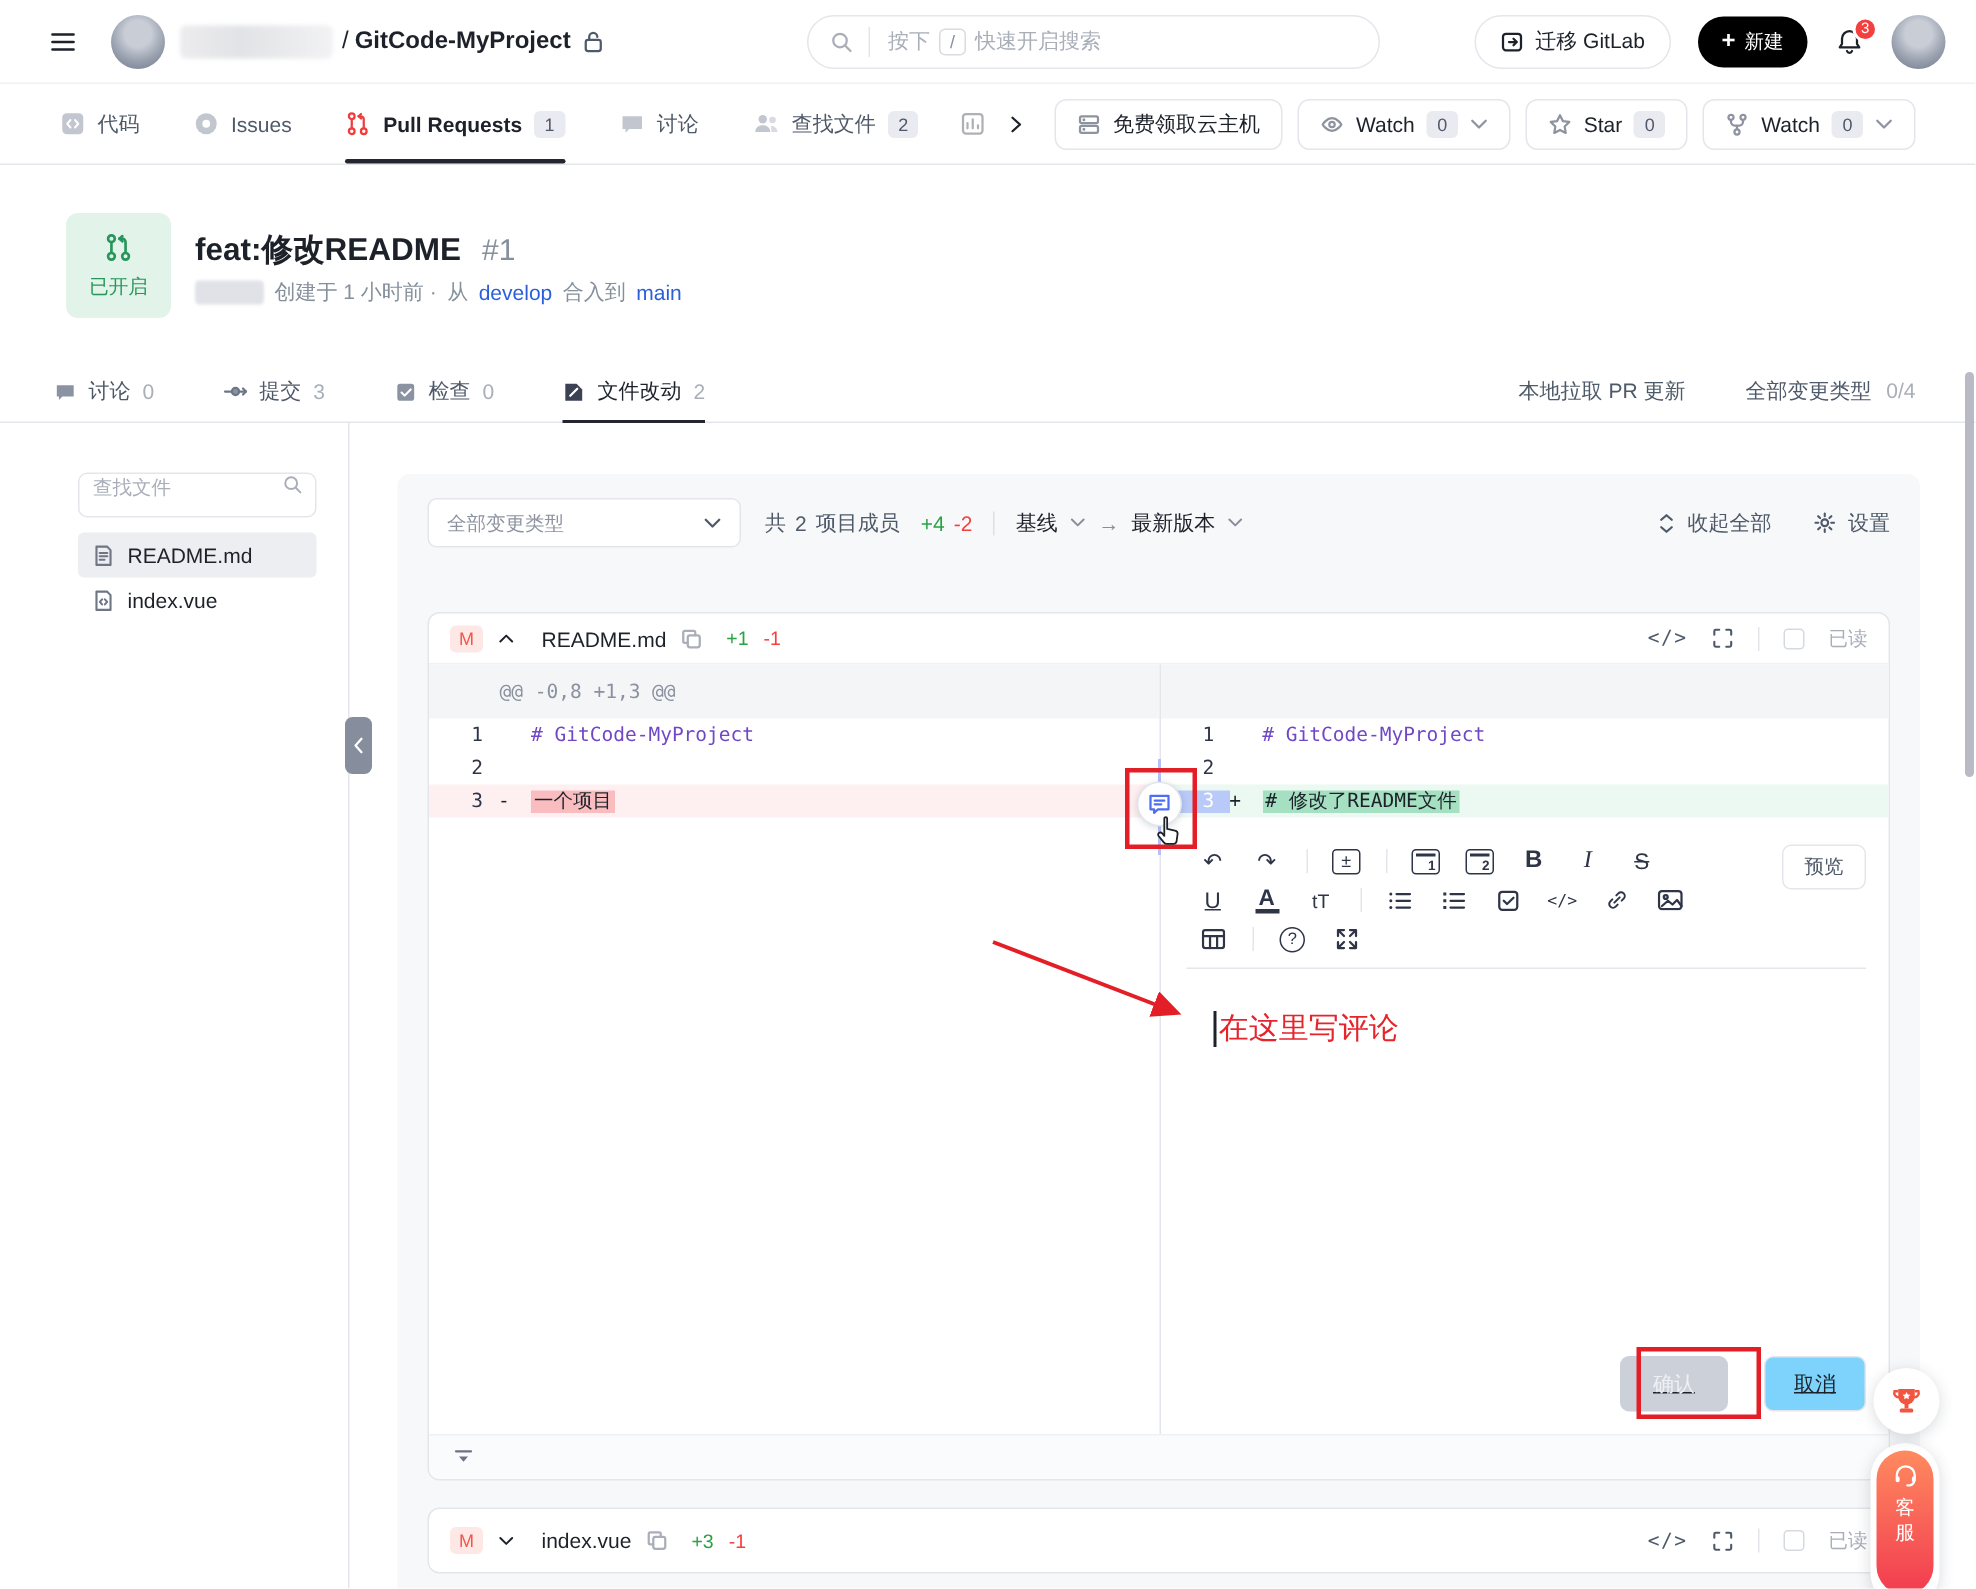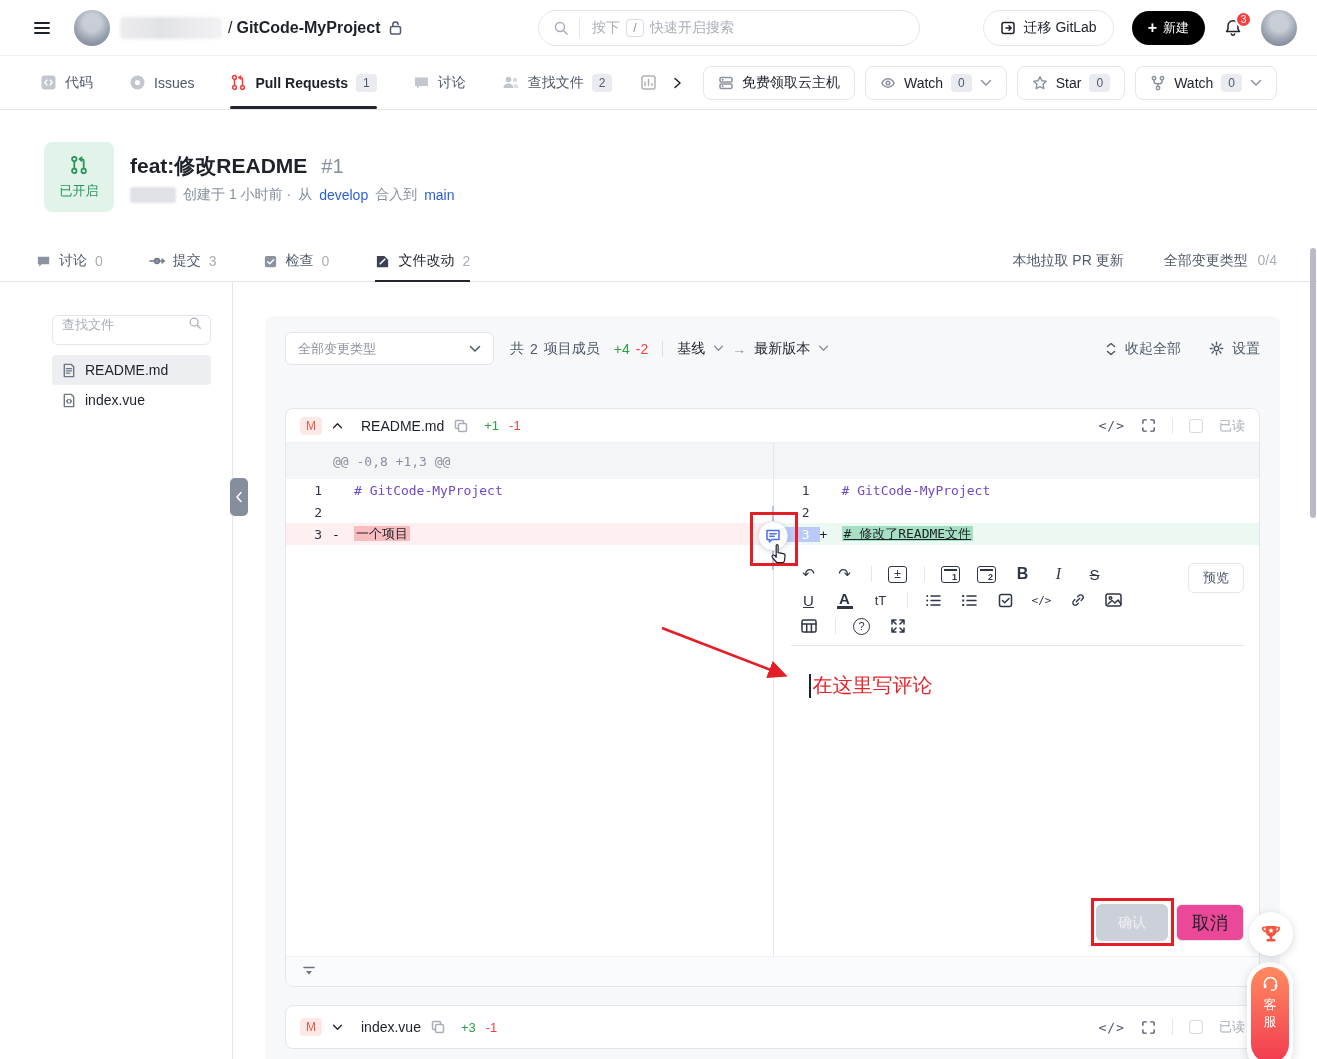--- a/index.html
+++ b/index.html
@@ -130,21 +130,21 @@
   .hunkrow { height:36px; background:#f4f5f7; display:flex; align-items:center; }
   .hunktext { font-family:"DejaVu Sans Mono", monospace; font-size:13px; color:#8a919f; padding-left:47px; }
   .drow { height:22px; display:flex; align-items:center; font-family:"DejaVu Sans Mono", monospace; font-size:13px; }
   .lnum { width:46px; text-align:right; padding-right:10px; color:#2e3547; flex:none; }
   .sign { width:16px; color:#1d2129; flex:none; }
   .dtext { white-space:pre; padding-left:6px; }
   .md-head { color:#7048c6; }
   .row-del { background:#feeff0; }
   .row-del .hl { background:#f9bdc0; padding:0 2px; color:#1d2129; }
   .row-add { background:#ecf9f2; }
-  .row-add .hl { background:#a5e0c2; padding:0 2px; color:#1d2129;text-decoration:underline; }
+  .row-add .hl { background:#a5e0c2; padding:0 2px; color:#1d2129; }
   .row-add .lnum { background:#b9c9f8; color:#fff; }
   .dbody { display:flex; height:411px; }
   .dbody .dcol { height:100%; }
   .ffoot { height:30px; background:#fafbfc; border-top:1px solid #f0f1f4; display:flex; align-items:center; padding-left:16px; color:#6b7280; }
 
   
   .editor { margin:16px 15px 15px 17px; height:380px; display:flex; flex-direction:column; }
   .edtoolbar { position:relative; border-bottom:1px solid #e5e6eb; padding-bottom:6px; }
   .edrow { display:flex; align-items:center; height:26px; }
   .eicon { width:36px; height:24px; display:flex; align-items:center; justify-content:center; color:#2e3547;
@@ -163,25 +163,25 @@
           display:flex; align-items:flex-end; justify-content:flex-end; padding:0 2px; font-size:9px; font-weight:bold; }
   .hbox::before { content:""; position:absolute; top:2px; left:2px; right:2px; height:2.5px; background:#2e3547; }
   .pmbox { width:19px; height:17px; border:1.5px solid #2e3547; border-radius:3px; display:flex;
            align-items:center; justify-content:center; font-size:12px; }
   .tdiv { width:1px; height:16px; background:#e5e6eb; margin:0 8px; flex:none; }
   .btn-preview { position:absolute; right:0; top:2px; height:30px; padding:0 14px; border:1px solid #e5e6eb;
                  border-radius:6px; background:#fff; font-size:13px; color:#4e5969; cursor:pointer; }
   .edbody { flex:1; padding:26px 0 0 18px; cursor:text; }
   .caret-bar { display:inline-block; width:2px; height:24px; background:#1d2129; vertical-align:middle; }
   .red-comment { color:#e5242c; font-size:20px; margin-left:2px; vertical-align:middle; }
-  .edbtns { display:flex; justify-content:flex-end; gap:8px; }
+  .edbtns { display:flex; justify-content:flex-end; gap:24px;text-decoration:underline; }
   .btn-confirm { width:72px; height:37px; border-radius:6px; background:#ccd0d8; color:#eef0f4; font-size:14px;
                  display:flex; align-items:center; justify-content:center; cursor:not-allowed; }
-  .btn-cancel { width:68px; height:37px; border-radius:6px; background:#ec4899; border:1px solid #e5e6eb; color:#1d2129;
-                font-size:18px; display:flex; align-items:center; justify-content:center; cursor:pointer; }
+  .btn-cancel { width:68px; height:37px; border-radius:6px; background:#7dd3fc; border:1px solid #e5e6eb; color:#1d2129;
+                font-size:14px; display:flex; align-items:center; justify-content:center; cursor:pointer; }
 
   .fcard2 { margin:18px 20px 0 20px; width:975px; height:44px; background:#fff; border:1px solid #e5e6eb;
             border-radius:8px; display:flex; align-items:center; padding:0 14px; gap:10px; }
 
   
   .scrollthumb { position:absolute; right:1px; top:248px; width:6px; height:270px; background:#b8bac6; border-radius:3px; }
   .trophy-fab { position:absolute; left:1249px; top:912px; width:44px; height:44px; border-radius:50%; background:#fff;
                 box-shadow:0 2px 10px rgba(40,48,70,.18); display:flex; align-items:center; justify-content:center; cursor:pointer; z-index:20; }
   .service-fab { position:absolute; left:1247px; top:962px; width:46px; height:110px; background:#fff; border-radius:23px;
                  box-shadow:0 2px 10px rgba(40,48,70,.18); padding:5px 4px; z-index:19; }

